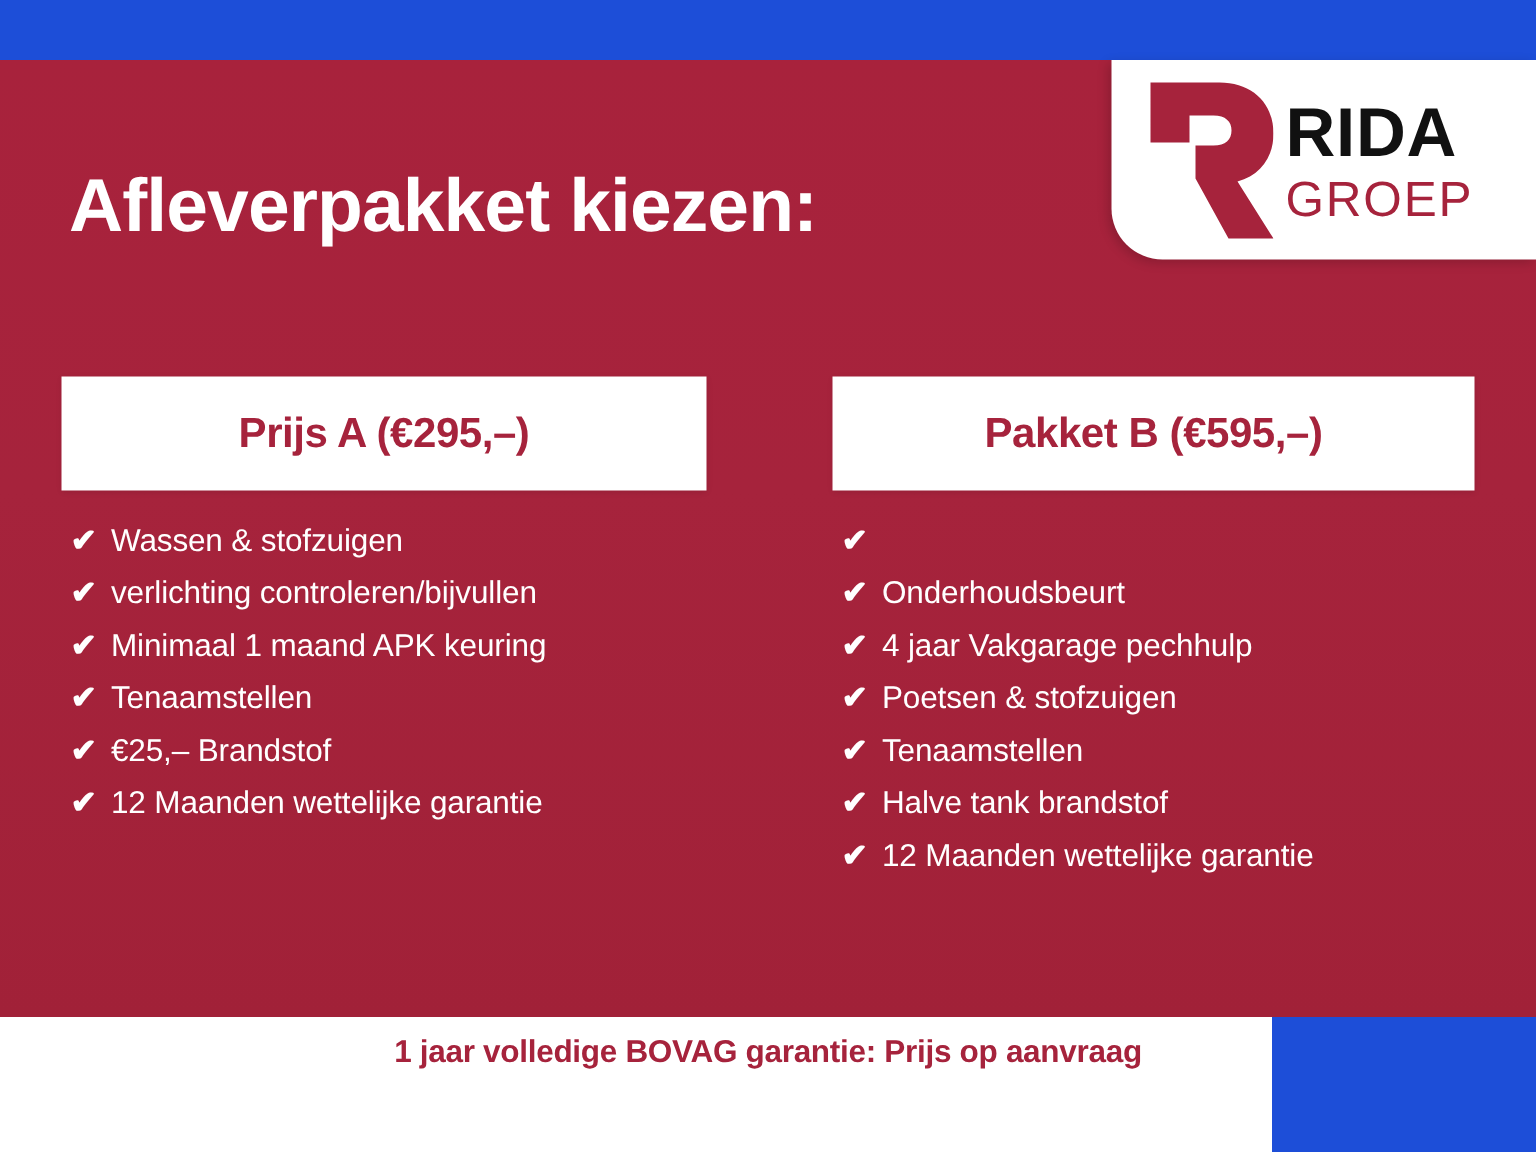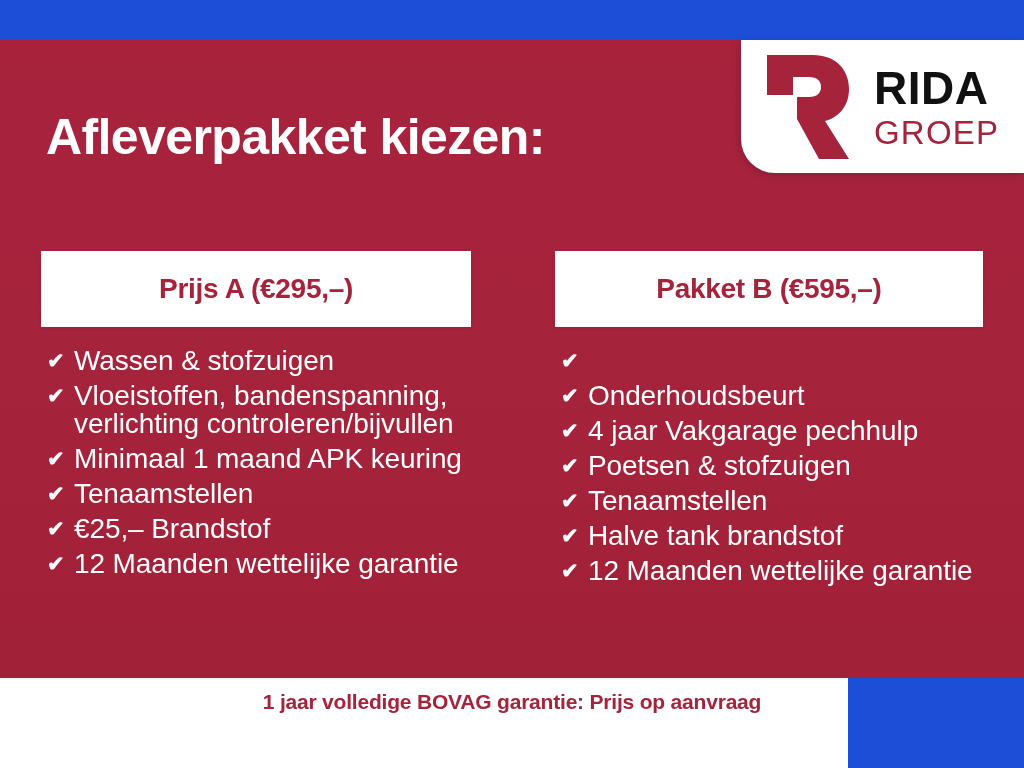--- a/index.html
+++ b/index.html
@@ -55,21 +55,21 @@
     align-items: center;
   }
   .logo-mark {
     width: 86px;
     height: 108px;
     flex: 0 0 86px;
     position: relative;
   }
   .logo-mark svg { display: block; }
   .logo-words {
-    margin-left: 25px;
+    margin-left: 8px;
     display: flex;
     flex-direction: column;
     justify-content: center;
     line-height: 1;
   }
   .logo-rida {
     font-family: "Liberation Sans", sans-serif;
     font-weight: bold;
     font-size: 46px;
     letter-spacing: 0.5px;
@@ -148,21 +148,21 @@
     font-size: 21px;
     line-height: 28px;
     font-weight: bold;
     text-align: left;
     padding-left: 4px;
     box-sizing: border-box;
   }
   .item-text {
     color: #ffffff;
     font-family: "Liberation Sans", sans-serif;
-    font-size: 28px;
+    font-size: 21px;
     line-height: 28px;
     letter-spacing: -0.1px;
     font-weight: normal;
   }
   .item-text .line2 { display: block; }
 
   
   .footer {
     position: absolute;
     left: 0;
@@ -214,21 +214,20 @@
         <span class="pkg-title">Prijs A (€295,–)</span>
       </div>
       <ul class="pkg-list">
         <li class="pkg-item">
           <span class="check-icon">✔</span>
           <span class="item-text">Wassen &amp; stofzuigen</span>
         </li>
         <li class="pkg-item">
           <span class="check-icon">✔</span>
           <span class="item-text">
-            <span>Vloeistoffen, bandenspanning,</span>
             <span class="line2">verlichting controleren/bijvullen</span>
           </span>
         </li>
         <li class="pkg-item">
           <span class="check-icon">✔</span>
           <span class="item-text">Minimaal 1 maand APK keuring</span>
         </li>
         <li class="pkg-item">
           <span class="check-icon">✔</span>
           <span class="item-text">Tenaamstellen</span>

